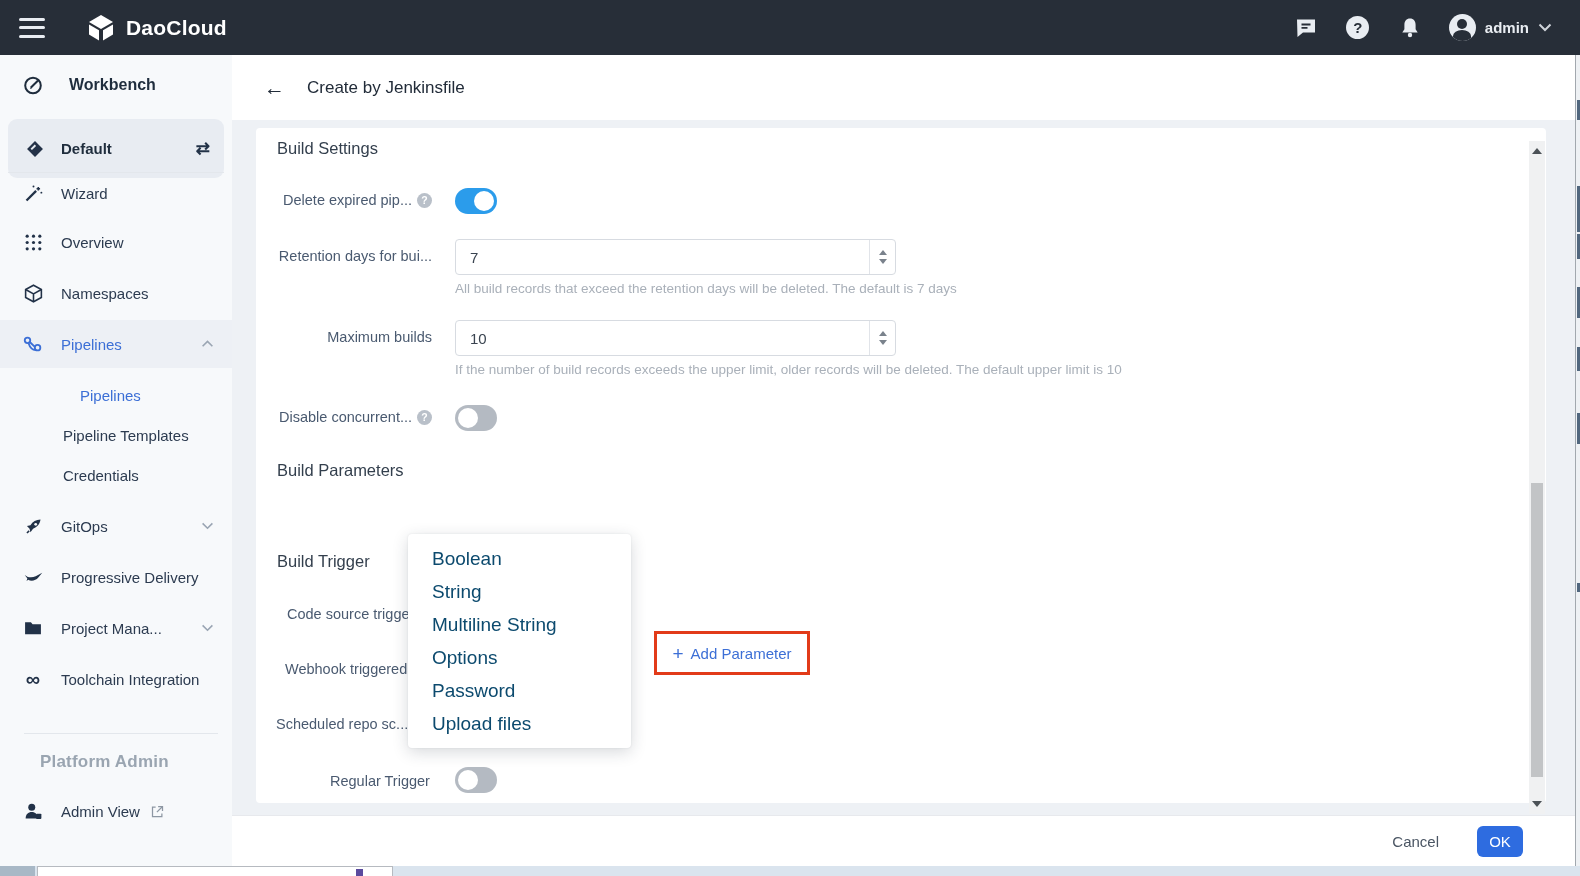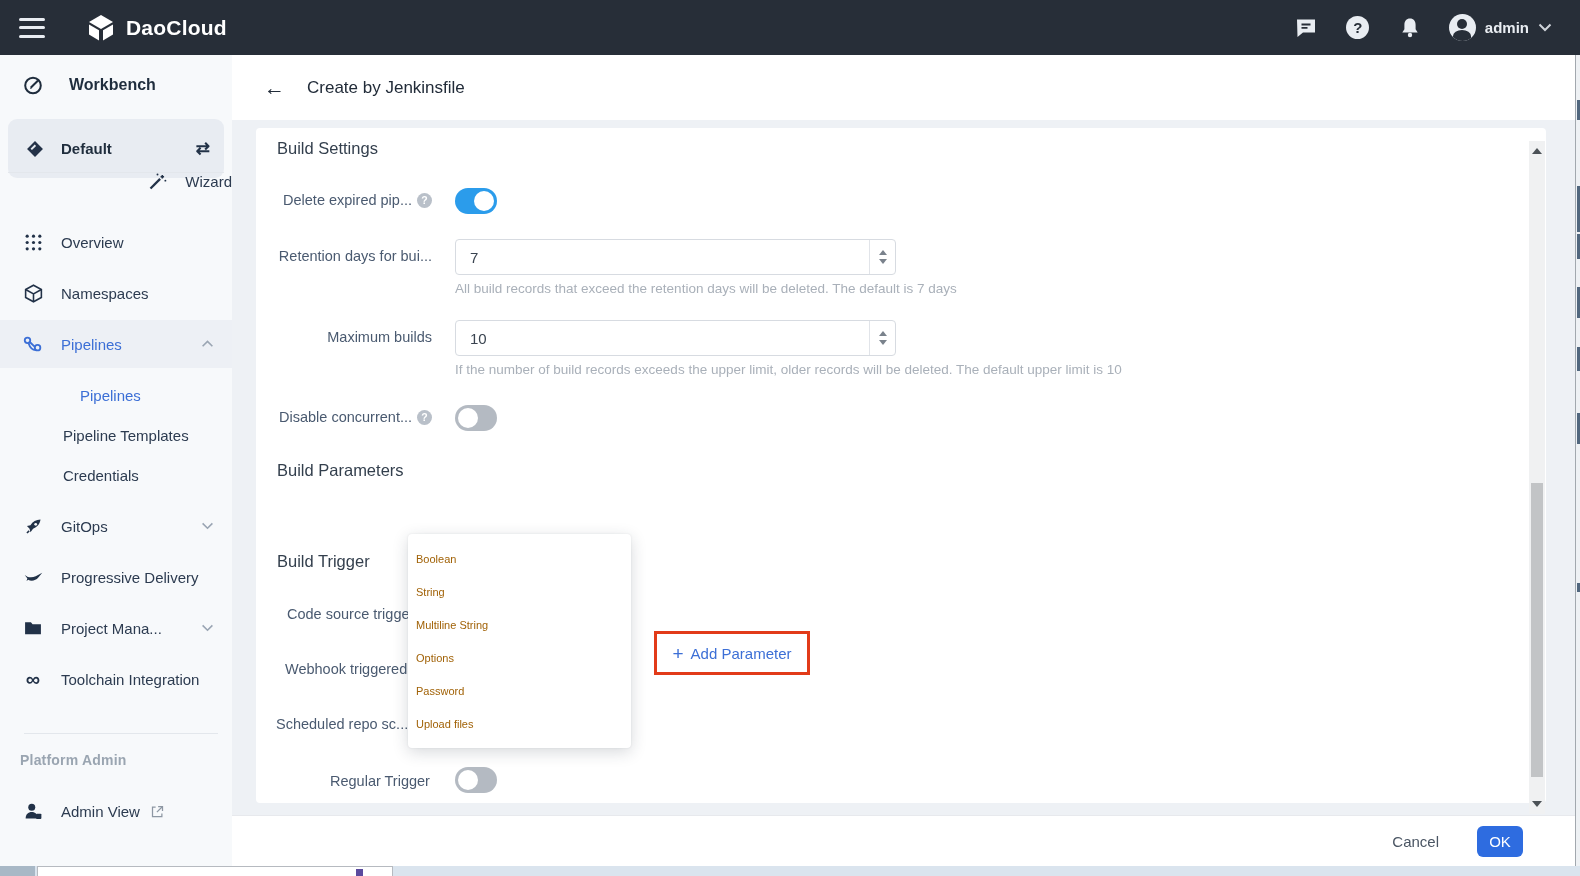--- a/index.html
+++ b/index.html
@@ -28,21 +28,21 @@
   .srow.sub { padding-left:63px; }
   .srow .chev { position:absolute; right:18px; }
   .ws-title .lbl { font-size:16px; font-weight:700; color:#1f2d3d; }
   .pill { position:absolute; left:8px; top:64px; width:216px; height:59px; background:#e8ecf2; border-radius:9px; display:flex; align-items:center; padding-left:16px; cursor:pointer; }
   .pill .lbl { margin-left:15px; font-size:15px; font-weight:700; color:#1f2d3d; }
   .pill .swap { position:absolute; right:14px; font-size:17px; font-weight:700; color:#223248; }
   .divider { position:absolute; height:1px; background:#e3e7ec; }
   .active-row { background:#edf0f5; }
   .active-row .lbl { color:#3c6fd6; }
   .sub-active .lbl { color:#3c6fd6; }
-  .section-label { position:absolute; left:20px; font-size:14px; font-weight:700; color:#9aa5b1; letter-spacing:.2px; }
+  .section-label { position:absolute; left:40px; font-size:17px; font-weight:700; color:#9aa5b1; letter-spacing:.2px; }
   .icn { width:22px; height:22px; flex:0 0 22px; display:flex; align-items:center; justify-content:center; }
   .inf { font-size:20px; font-weight:700; color:#223248; line-height:20px; }
 
   
   .page-header { position:absolute; left:232px; top:55px; width:1348px; height:65px; background:#ffffff; display:flex; align-items:center; z-index:5; }
   .back-arrow { margin-left:32px; font-size:21px; color:#222c39; cursor:pointer; }
   .page-title { margin-left:22px; font-size:17px; font-weight:500; color:#222c39; }
 
   .content-bg { position:absolute; left:232px; top:120px; width:1348px; height:746px; background:#eef1f5; }
   .card { position:absolute; left:256px; top:128px; width:1290px; height:675px; background:#ffffff; border-radius:4px; z-index:6; }
@@ -64,21 +64,21 @@
   .spin { width:26px; height:34px; border-left:1px solid #e1e4e9; display:flex; flex-direction:column; align-items:center; justify-content:center; gap:4px; cursor:pointer; }
   .tri-up { width:0; height:0; border-left:4px solid transparent; border-right:4px solid transparent; border-bottom:5px solid #7a828c; }
   .tri-dn { width:0; height:0; border-left:4px solid transparent; border-right:4px solid transparent; border-top:5px solid #7a828c; }
 
   .red-box { position:absolute; left:398px; top:503px; width:156px; height:44px; border:3px solid #e23b19; z-index:25; background:#ffffff; }
   .add-param { width:100%; height:100%; background:#ffffff; border:none; display:flex; align-items:center; justify-content:center; gap:7px; cursor:pointer; }
   .add-param .plus { color:#3c6fd6; font-size:19px; font-weight:400; line-height:19px; }
   .add-param .alabel { color:#3c6fd6; font-size:15px; }
 
   .dropdown { position:absolute; left:408px; top:546px; width:223px; padding:8px 0; background:#ffffff; border-radius:4px; box-shadow:0 4px 16px rgba(31,45,61,.18), 0 0 2px rgba(31,45,61,.1); z-index:24; }
-  .dropdown .item { height:33px; display:flex; align-items:center; padding-left:8px; font-size:11px; color:#a16207; cursor:pointer; }
+  .dropdown .item { height:33px; display:flex; align-items:center; padding-left:24px; font-size:19px; color:#0c4a6e; cursor:pointer; }
 
   .footer { position:absolute; left:232px; top:815px; width:1348px; height:51px; background:#ffffff; border-top:1px solid #e7e9ed; display:flex; align-items:center; justify-content:flex-end; gap:38px; padding-right:57px; z-index:18; }
   .cancel-btn { font-size:15px; color:#4a5563; cursor:pointer; background:none; border:none; font-family:inherit; }
   .ok-btn { width:46px; height:31px; border-radius:6px; background:#2e6ce0; color:#ffffff; font-size:15px; border:none; cursor:pointer; font-family:inherit; }
 
   
   .vscroll { position:absolute; left:1529px; top:141px; width:16px; height:673px; background:#f0f1f2; z-index:15; }
   .vscroll .arr { position:absolute; left:0; width:16px; height:14px; display:flex; align-items:center; justify-content:center; cursor:pointer; }
   .sb-up { top:3px; } .sb-dn { bottom:3px; }
   .sb-tri-up { width:0; height:0; border-left:5px solid transparent; border-right:5px solid transparent; border-bottom:6px solid #4c5257; }
@@ -164,21 +164,21 @@
           <path d="M12 2.5 L21.5 12 L12 21.5 L2.5 12 Z" fill="#243248"></path>
           <path d="M7.5 12.5 L12.5 7.5" stroke="#e8ecf2" stroke-width="2.4"></path>
         </svg>
     </span>
     <span class="lbl">Default</span>
     <span class="swap">⇄</span>
   </div>
 
   <div class="divider" style="top:117px; left:8px; width:216px;"></div>
 
-  <div class="srow" style="top:106px;justify-content:flex-end;">
+  <div class="srow" style="top:118px;">
     <span class="icn">
       <svg width="21" height="21" viewBox="0 0 24 24">
           <path d="M4 20 L15 9" stroke="#223248" stroke-width="2.6"></path>
           <path d="M17.5 4.5 v4 M15.5 6.5 h4" stroke="#223248" stroke-width="1.8"></path>
           <circle cx="12" cy="4" r="1.1" fill="#223248"></circle>
           <circle cx="21" cy="11" r="1.1" fill="#223248"></circle>
         </svg>
     </span>
     <span class="lbl">Wizard</span>
   </div>

